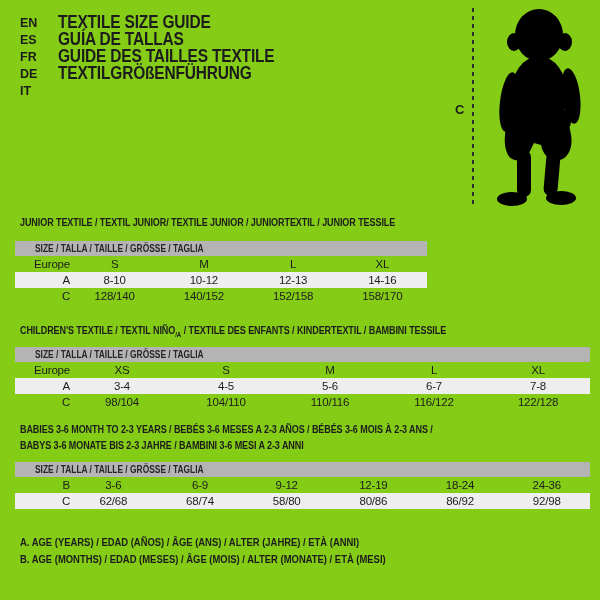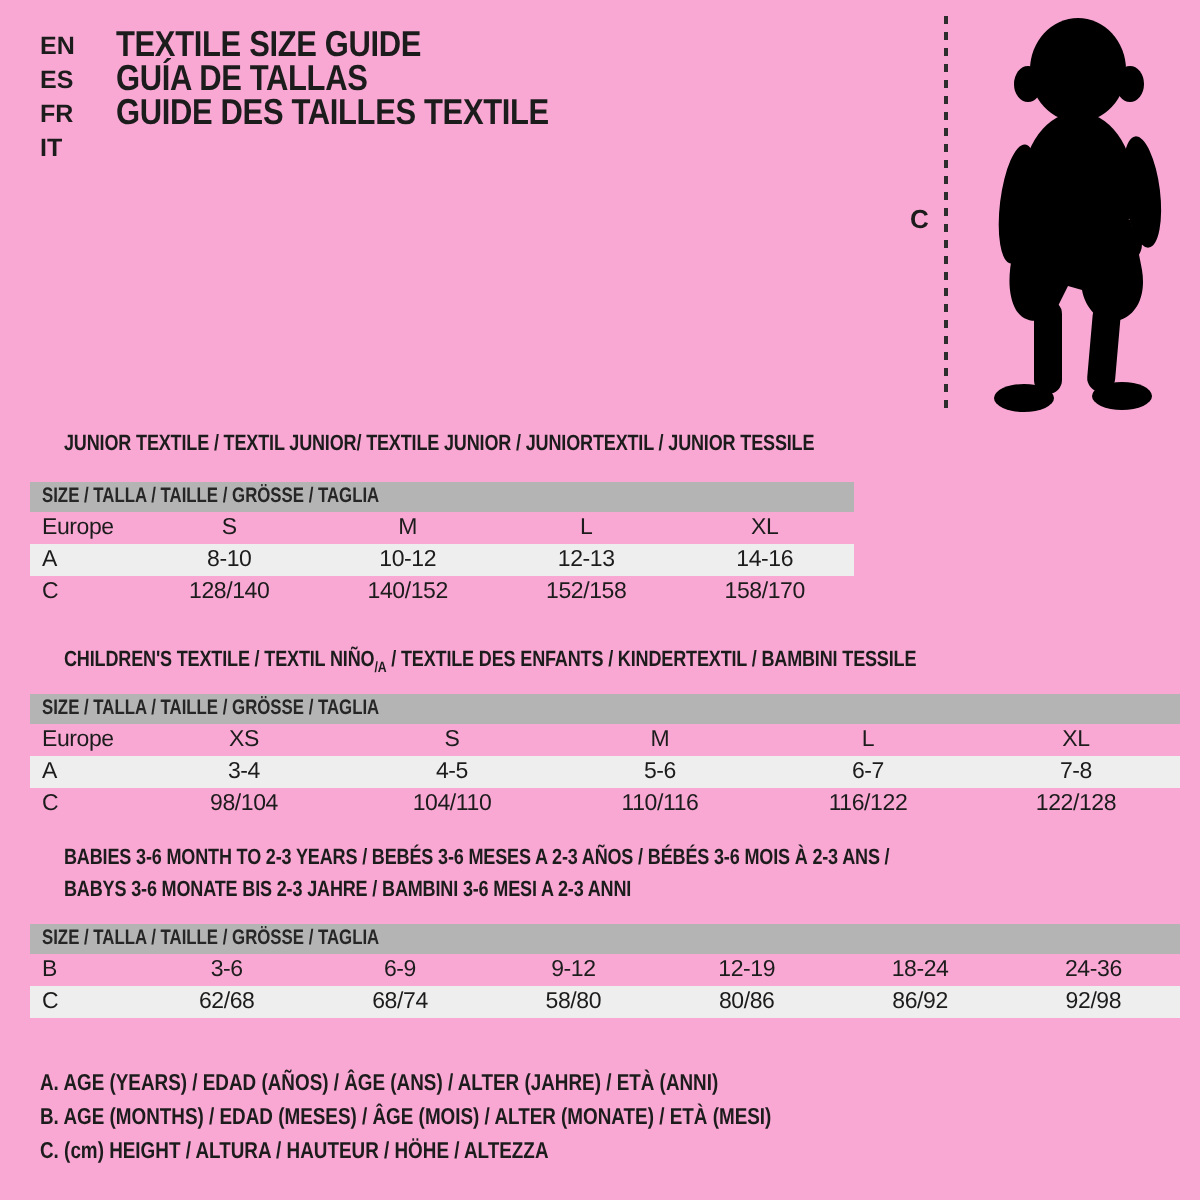--- a/index.html
+++ b/index.html
@@ -1,50 +1,50 @@
 <!DOCTYPE html>
 <html><head>
 <meta charset="utf-8">
 <style>
   html,body{margin:0;padding:0;background:#ffffff;}
-  .canvas{position:relative;width:600px;height:600px;background:#f9a8d4;overflow:hidden;
+  .canvas{position:relative;width:600px;height:600px;background:#84cc16;overflow:hidden;
           font-family:"Liberation Sans",sans-serif;color:#1c1c1c;}
 
   
   .cond{display:inline-block;transform:scaleX(0.82);transform-origin:0 50%;white-space:nowrap;}
   .cond-lang{display:inline-block;transform:scaleX(0.86);transform-origin:0 50%;white-space:nowrap;}
   .cond-bar{display:inline-block;transform:scaleX(0.80);transform-origin:0 50%;white-space:nowrap;}
 
   
   .lang-block{position:absolute;left:20px;top:14px;}
   .lang-row{display:flex;height:17px;align-items:center;}
   .lang-code{width:38px;font-size:12.5px;font-weight:700;}
   .lang-label{font-size:18px;font-weight:700;letter-spacing:-0.2px;}
 
   
   .dash{position:absolute;left:472px;top:8px;width:2px;height:198px;
         background:repeating-linear-gradient(to bottom,#2e2e2e 0px,#2e2e2e 4px,transparent 4px,transparent 8px);}
   .cmark{position:absolute;left:455px;top:102px;font-size:13px;font-weight:700;}
   .baby-svg{position:absolute;left:484px;top:6px;}
 
   
-  .sec-title{position:absolute;left:32px;font-size:11px;font-weight:700;letter-spacing:-0.1px;}
+  .sec-title{position:absolute;left:20px;font-size:11px;font-weight:700;letter-spacing:-0.1px;}
   .t1{top:216px;} .t2{top:324px;} .t3a{top:423px;text-align:right;} .t3b{top:439px;}
   .subsc{font-size:7.5px;vertical-align:sub;}
 
   
   .table{position:absolute;left:15px;}
   .table-junior{top:241px;width:412px;}
   .table-children{top:347px;width:575px;}
   .table-babies{top:462px;width:575px;}
   .bar{height:15px;background:#b4b4b4;color:#262626;font-size:10.5px;font-weight:700;
-       line-height:15px;padding-left:6px;box-sizing:border-box;}
+       line-height:15px;padding-left:20px;box-sizing:border-box;}
   .trow{display:flex;height:16px;align-items:center;font-size:11.5px;letter-spacing:-0.2px;}
   .trow.alt{background:#eeeeee;}
-  .lbl{width:55px;padding-left:6px;box-sizing:border-box;text-align:left;}
+  .lbl{width:55px;padding-left:6px;box-sizing:border-box;text-align:right;}
   .cell{flex:1;text-align:center;}
 
   
   .footnote{position:absolute;left:20px;font-size:11.5px;font-weight:700;}
   .f1{top:536px;text-decoration:underline;} .f2{top:553px;} .f3{top:570px;}
 </style>
 </head>
 <body>
 
 <div class="canvas">
@@ -54,20 +54,24 @@
       <span class="lang-code">EN</span>
       <span class="lang-label"><span class="cond-lang">TEXTILE SIZE GUIDE</span></span>
     </div>
     <div class="lang-row">
       <span class="lang-code">ES</span>
       <span class="lang-label"><span class="cond-lang">GUÍA DE TALLAS</span></span>
     </div>
     <div class="lang-row">
       <span class="lang-code">FR</span>
       <span class="lang-label"><span class="cond-lang">GUIDE DES TAILLES TEXTILE</span></span>
+    </div>
+    <div class="lang-row">
+      <span class="lang-code">DE</span>
+      <span class="lang-label"><span class="cond-lang">TEXTILGRÖßENFÜHRUNG</span></span>
     </div>
     <div class="lang-row">
       <span class="lang-code">IT</span>
     </div>
   </div>
 
   <div class="dash"></div>
   <span class="cmark">C</span>
   <svg class="baby-svg" width="112" height="204" viewBox="0 0 112 204" fill="#000000">
     <ellipse cx="55" cy="29" rx="24" ry="26"></ellipse>
@@ -176,17 +180,14 @@
       <span class="cell">92/98</span>
     </div>
   </div>
 
   <div class="footnote f1">
     <span class="cond">A. AGE (YEARS) / EDAD (AÑOS) / ÂGE (ANS) / ALTER (JAHRE) / ETÀ (ANNI)</span>
   </div>
   <div class="footnote f2">
     <span class="cond">B. AGE (MONTHS) / EDAD (MESES) / ÂGE (MOIS) / ALTER (MONATE) / ETÀ (MESI)</span>
   </div>
-  <div class="footnote f3">
-    <span class="cond">C. (cm) HEIGHT / ALTURA / HAUTEUR / HÖHE / ALTEZZA</span>
-  </div>
 
 </div>
 
 </body></html>

